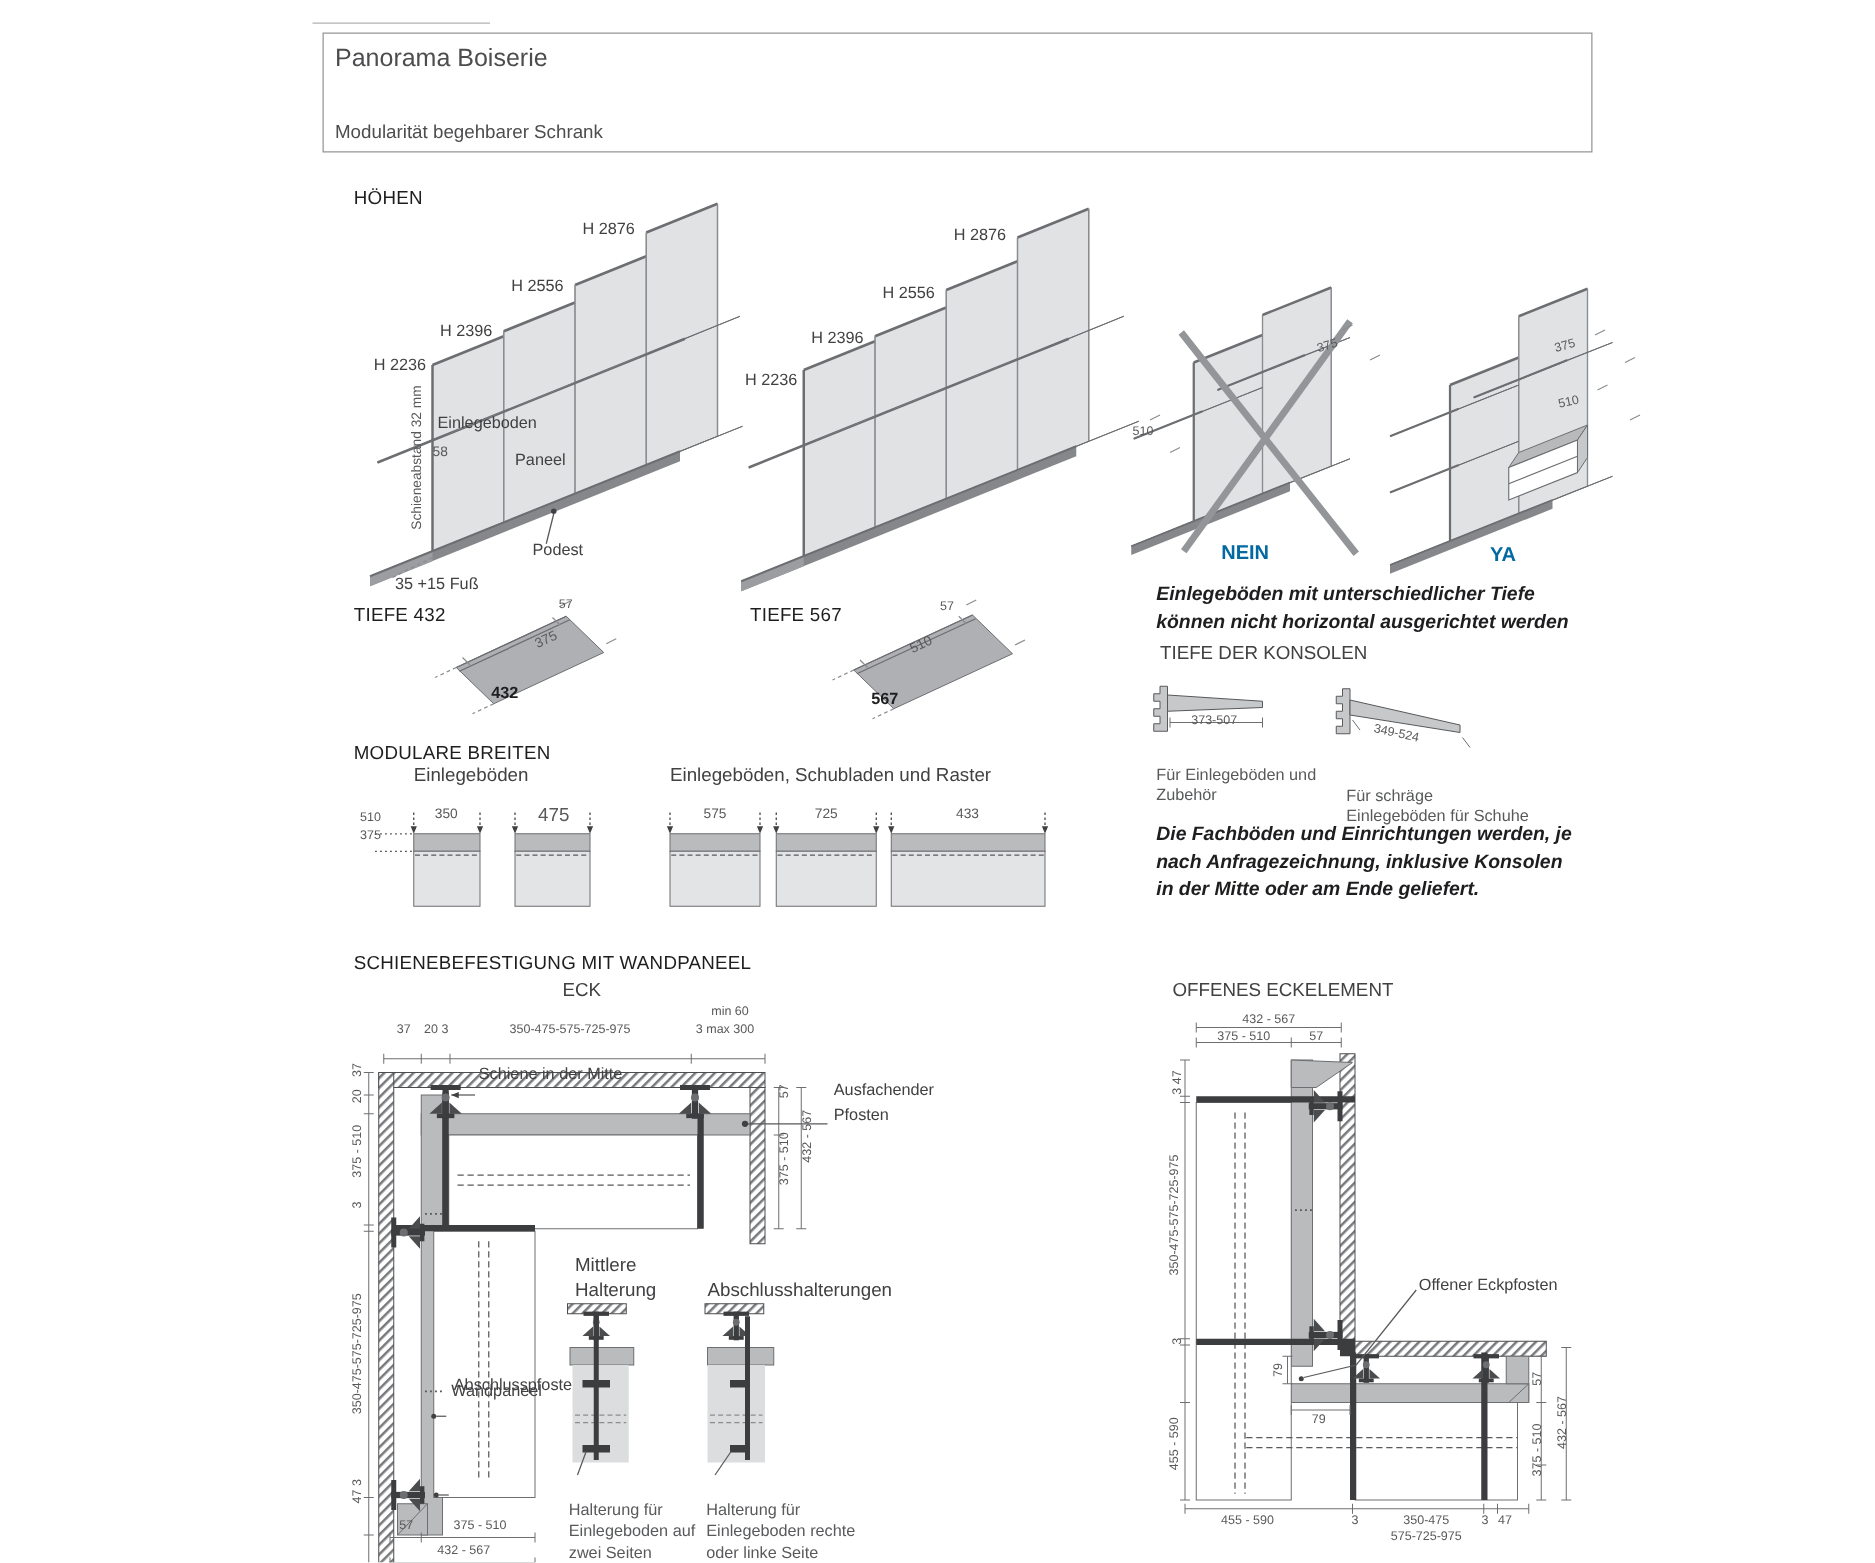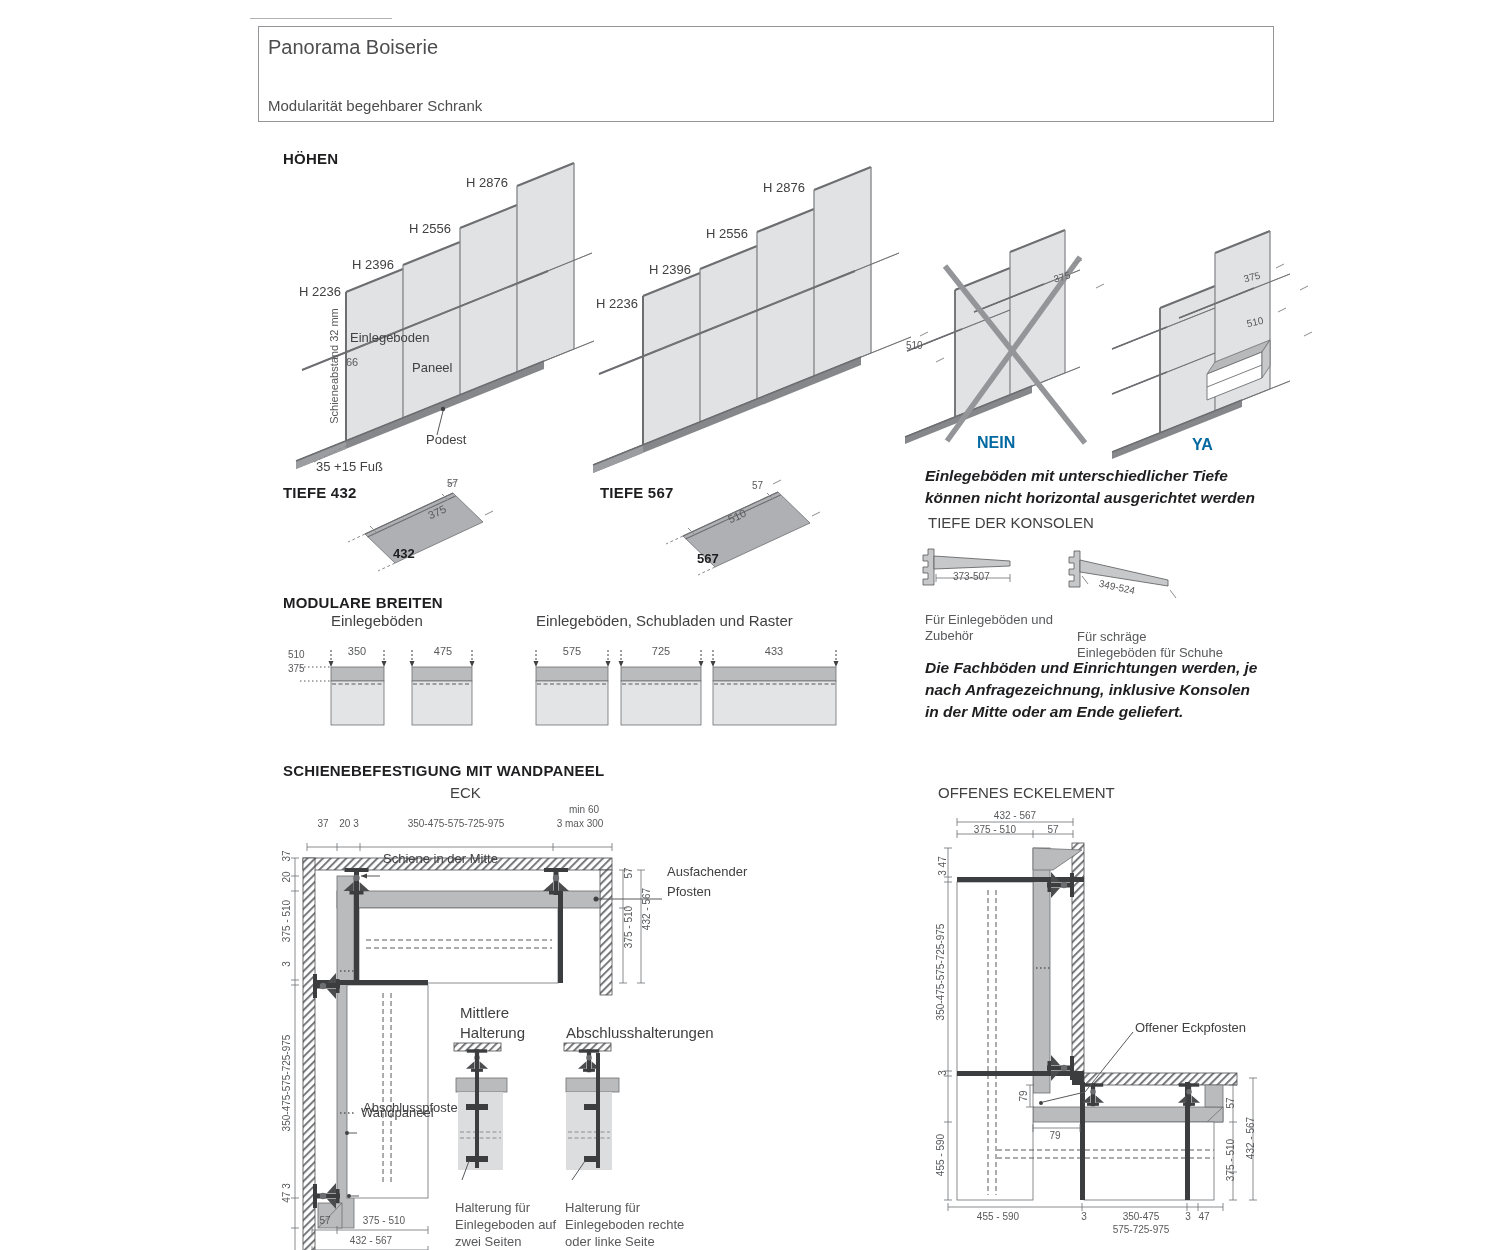--- a/index.html
+++ b/index.html
@@ -2,21 +2,21 @@
 <html><head>
 <meta charset="utf-8">
 <style>
   html,body{margin:0;padding:0;background:#ffffff;}
   .page{position:relative;width:1500px;height:1250px;background:#fff;
         font-family:"Liberation Sans","DejaVu Sans",sans-serif;overflow:hidden;}
   .lbl{position:absolute;font-size:10px;color:#58595b;white-space:nowrap;line-height:1.1;}
   .cx{transform:translateX(-50%);}
   .rc{transform:translate(-50%,-50%) rotate(-90deg);}
   .dlbl{position:absolute;font-size:13px;color:#414042;white-space:nowrap;}
-  .h1{position:absolute;font-weight:bold;font-size:15px;color:#1e1e20;white-space:nowrap;letter-spacing:.2px;}
+  .h1{position:absolute;font-weight:normal;font-size:15px;color:#1e1e20;white-space:nowrap;letter-spacing:.2px;}
   .h2{position:absolute;font-size:15px;color:#414042;white-space:nowrap;}
   .note{position:absolute;font-weight:bold;font-size:15.5px;color:#1e1e20;white-space:nowrap;font-style:italic;}
   .big{font-weight:bold;font-size:16px;color:#0369a1;}
   .cap{position:absolute;font-size:13px;color:#58595b;white-space:nowrap;margin-top:20px;}
   .bold13{position:absolute;font-weight:bold;font-size:13px;color:#1e1e20;white-space:nowrap;}
   .hdrbox{position:absolute;left:258px;top:26px;width:1014px;height:94px;border:1px solid #939598;}
   svg{position:absolute;overflow:visible;}
 </style>
 </head>
 <body>
@@ -77,21 +77,21 @@
     <line x1="18" y1="302" x2="50" y2="286" stroke="#8a8c8f" stroke-width="1" stroke-dasharray="3,2.5"></line>
     <circle cx="147" cy="249" r="2.2" fill="#414042"></circle>
     <line x1="147" y1="251" x2="141" y2="275" stroke="#58595b" stroke-width="1"></line>
   </svg>
   <span class="dlbl" style="left:299px;top:284px">H 2236</span>
   <span class="dlbl" style="left:352px;top:257px">H 2396</span>
   <span class="dlbl" style="left:409px;top:221px">H 2556</span>
   <span class="dlbl" style="left:466px;top:175px">H 2876</span>
   <span class="lbl rc" style="left:334px;top:366px;font-size:11px">Schieneabstand 32 mm</span>
   <span class="dlbl" style="left:350px;top:330px">Einlegeboden</span>
-  <span class="lbl" style="left:346px;top:356px;font-size:11px">66</span>
+  <span class="lbl" style="left:346px;top:356px;font-size:11px">58</span>
   <span class="dlbl" style="left:412px;top:360px">Paneel</span>
   <span class="dlbl" style="left:426px;top:432px">Podest</span>
   <span class="dlbl" style="left:316px;top:459px">35 +15 Fuß</span>
 
   <svg style="left:593px;top:164px" width="350" height="330" viewBox="0 0 350 330">
     <path d="M50,281 L107,258 L107,109 L50,132 Z" fill="#e1e2e4" stroke="#a7a9ac" stroke-width="0.7"></path>
     <path d="M107,258 L164,235 L164,82 L107,105 Z" fill="#e1e2e4" stroke="#a7a9ac" stroke-width="0.7"></path>
     <path d="M164,235 L221,212 L221,45 L164,68 Z" fill="#e1e2e4" stroke="#a7a9ac" stroke-width="0.7"></path>
     <path d="M221,212 L278,189 L278,3 L221,26 Z" fill="#e1e2e4" stroke="#a7a9ac" stroke-width="0.7"></path>
     <g stroke="#6d6e71" stroke-width="2.2">
@@ -246,21 +246,21 @@
   <span class="lbl" style="left:1117px;top:587px;transform:translate(-50%,-50%) rotate(12deg)">349-524</span>
   <div class="cap" style="left:1077px;top:609px">Für schräge</div>
   <div class="cap" style="left:1077px;top:625px">Einlegeböden für Schuhe</div>
 
   <div class="h1" style="left:283px;top:594px">MODULARE BREITEN</div>
   <div class="h2" style="left:331px;top:612px">Einlegeböden</div>
   <div class="h2" style="left:536px;top:612px">Einlegeböden, Schubladen und Raster</div>
   <span class="lbl" style="left:288px;top:649px">510</span>
   <span class="lbl" style="left:288px;top:663px">375</span>
   <span class="lbl cx" style="left:357px;top:645px;font-size:11px">350</span>
-  <span class="lbl cx" style="left:443px;top:645px;font-size:11px">475</span>
+  <span class="lbl cx" style="left:443px;top:645px;font-size:15px">475</span>
   <span class="lbl cx" style="left:572px;top:645px;font-size:11px">575</span>
   <span class="lbl cx" style="left:661px;top:645px;font-size:11px">725</span>
   <span class="lbl cx" style="left:774px;top:645px;font-size:11px">433</span>
 
   <svg style="left:298px;top:642px" width="190" height="88" viewBox="0 0 190 88">
     <g stroke="#58595b" stroke-width="1" stroke-dasharray="1.5,2.5">
       <line x1="2" y1="25" x2="33" y2="25"></line>
         <line x1="2" y1="39" x2="33" y2="39"></line>
     </g>
     <g>

